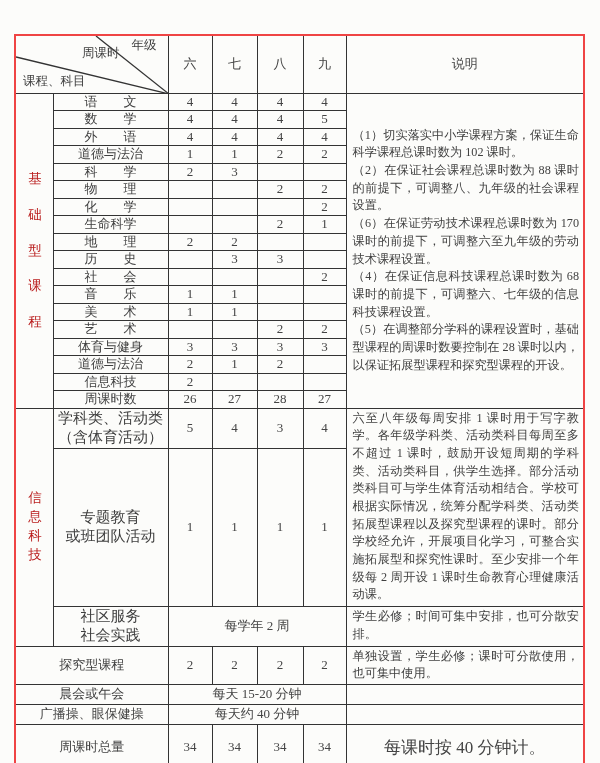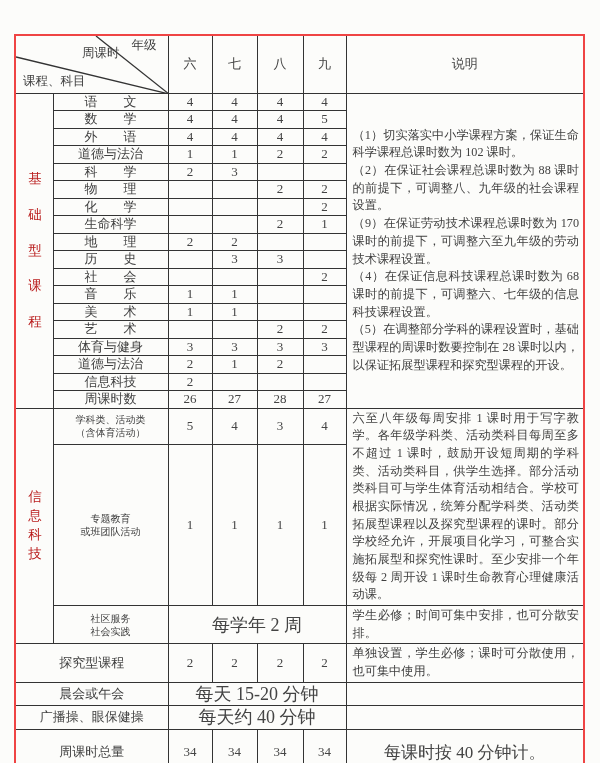--- a/index.html
+++ b/index.html
@@ -50,22 +50,22 @@
   td.subj{font-size:13px;color:#3f3f3f;}
   td.val{font-size:13px;}
   td.note{
     text-align:justify;vertical-align:top;
     font-size:12.2px;line-height:1.45;color:#3f3f3f;
     padding:1px 4px 1px 6px;
   }
   td.note.vmid{vertical-align:middle;}
   td.note p{margin:0;text-align:justify;}
   td.note-center{font-size:17px;text-align:center;vertical-align:middle;padding:12px 4px;}
-  .two-line{font-size:10px;line-height:1.3;}
-  td.mergedv{font-size:18px;}
+  .two-line{font-size:15px;line-height:1.3;}
+  td.mergedv{font-size:13px;}
 </style>
 </head>
 <body>
 
 <div class="page">
 
   <table class="curriculum">
     <colgroup>
       <col style="width:38px">
         <col style="width:115px">
@@ -99,21 +99,21 @@
         <div class="vtext vt-basic">基础型课程</div>
       </td>
       <td class="subj">语　　文</td>
       <td class="val">4</td>
       <td class="val">4</td>
       <td class="val">4</td>
       <td class="val">4</td>
       <td class="note vmid" rowspan="18">
         <p>（1）切实落实中小学课程方案，保证生命科学课程总课时数为 102 课时。</p>
         <p>（2）在保证社会课程总课时数为 88 课时的前提下，可调整八、九年级的社会课程设置。</p>
-        <p>（9）在保证劳动技术课程总课时数为 170 课时的前提下，可调整六至九年级的劳动技术课程设置。</p>
+        <p>（6）在保证劳动技术课程总课时数为 170 课时的前提下，可调整六至九年级的劳动技术课程设置。</p>
         <p>（4）在保证信息科技课程总课时数为 68 课时的前提下，可调整六、七年级的信息科技课程设置。</p>
         <p>（5）在调整部分学科的课程设置时，基础型课程的周课时数要控制在 28 课时以内，以保证拓展型课程和探究型课程的开设。</p>
       </td>
     </tr>
     <tr class="rb">
       <td class="subj">数　　学</td>
       <td class="val">4</td>
       <td class="val">4</td>
       <td class="val">4</td>
       <td class="val">5</td>

